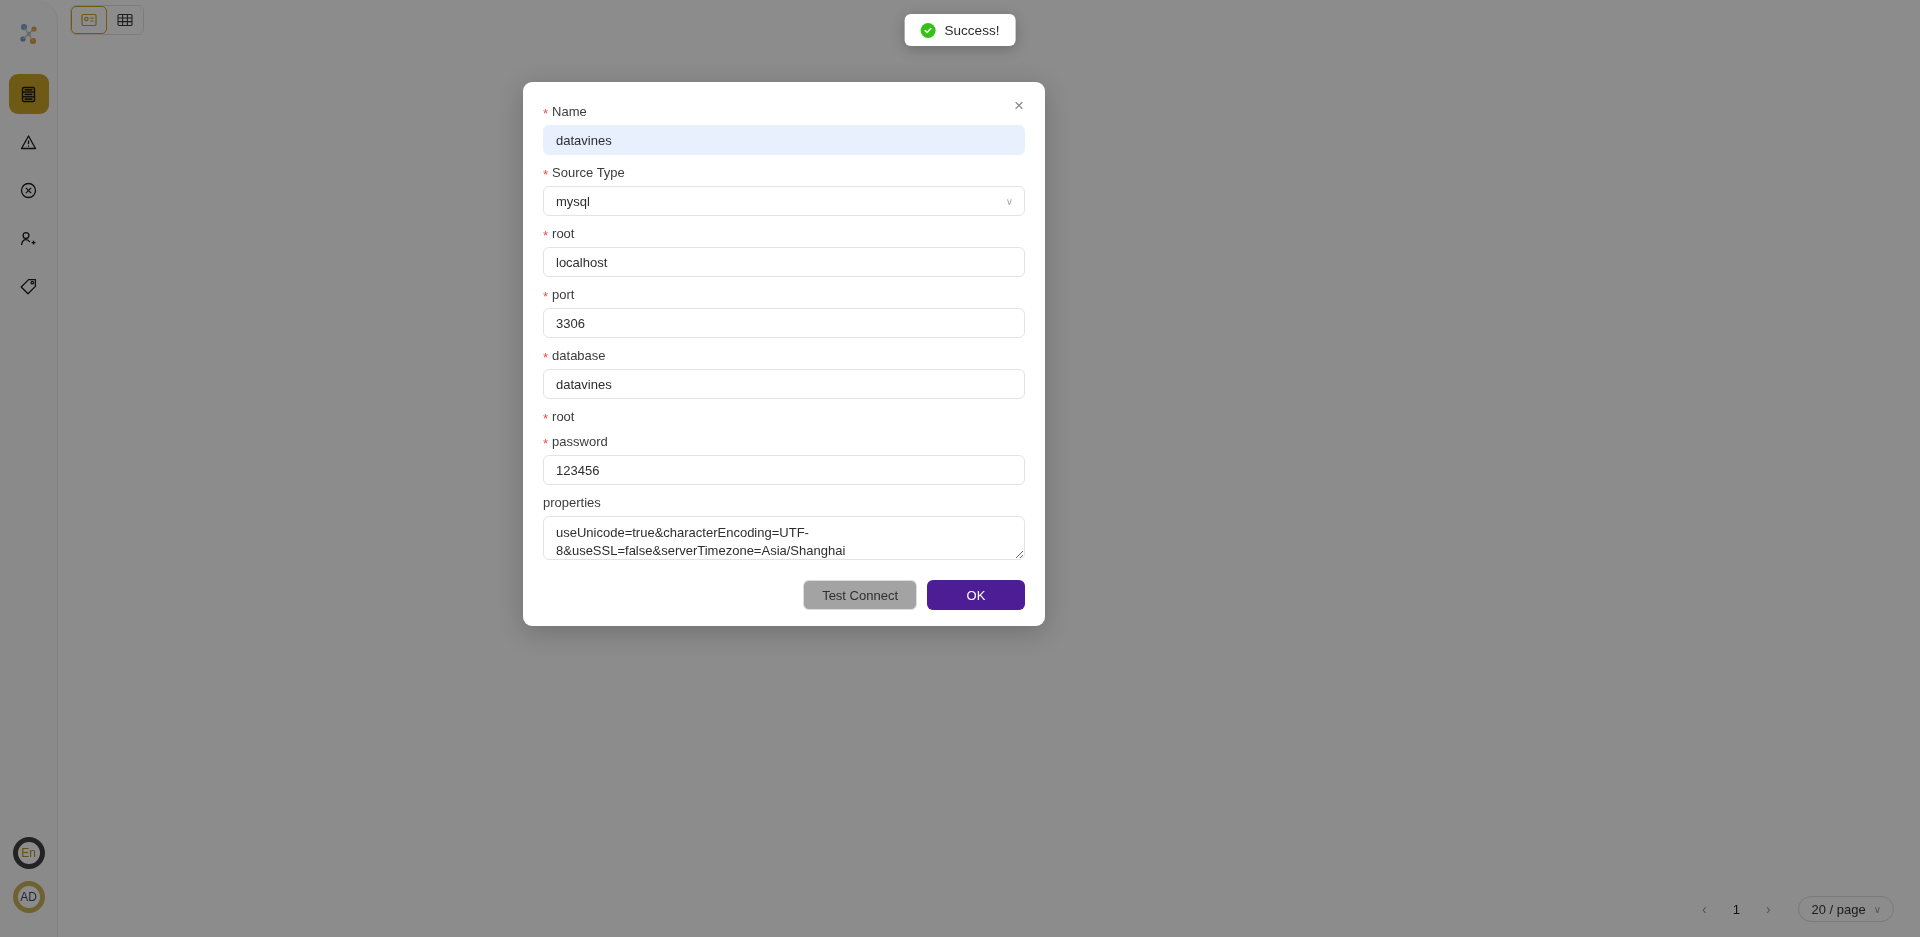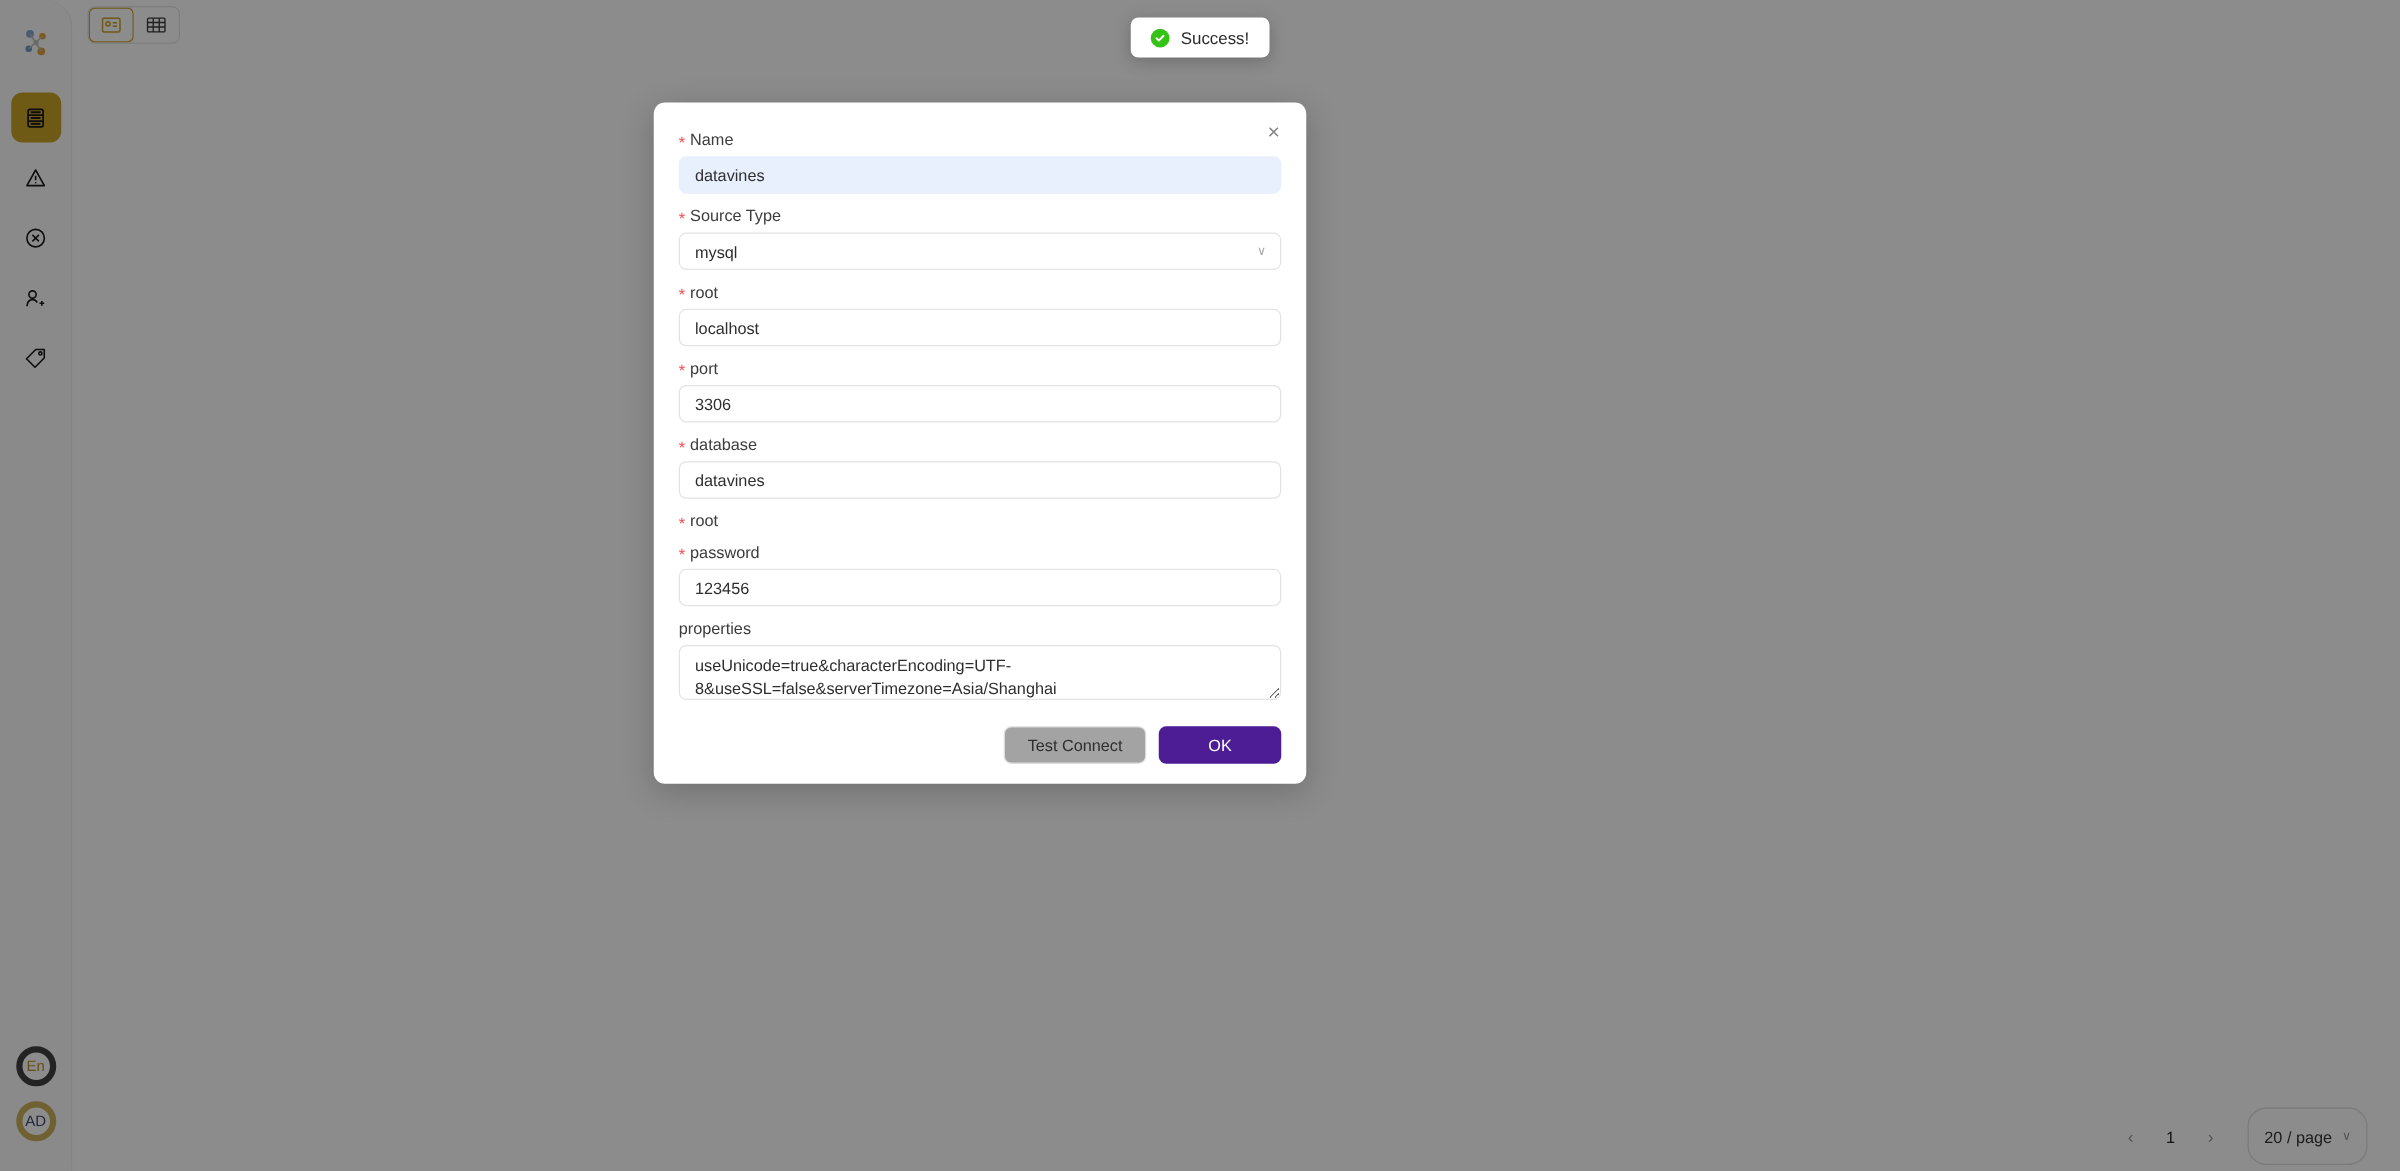--- a/index.html
+++ b/index.html
@@ -103,21 +103,21 @@
   }
   .page-arrow {
     width: 28px; height: 28px; display: flex; align-items: center; justify-content: center;
     color: #9a9a9a; font-size: 14px; cursor: pointer;
   }
   .page-num {
     min-width: 28px; height: 28px; display: flex; align-items: center; justify-content: center;
     font-size: 13px; color: #262626; cursor: pointer;
   }
   #page-size-select {
-    height: 46px; border: 1px solid #dedede; border-radius: 15px;
+    height: 26px; border: 1px solid #dedede; border-radius: 15px;
     display: flex; align-items: center; gap: 8px; padding: 0 12px;
     font-size: 13px; color: #333; cursor: pointer; margin-left: 12px;
   }
   #page-size-select .chev { color: #9a9a9a; font-size: 10px; }
 
   
   #overlay {
     position: absolute; inset: 0;
     background: rgba(0,0,0,0.45);
     z-index: 50;

